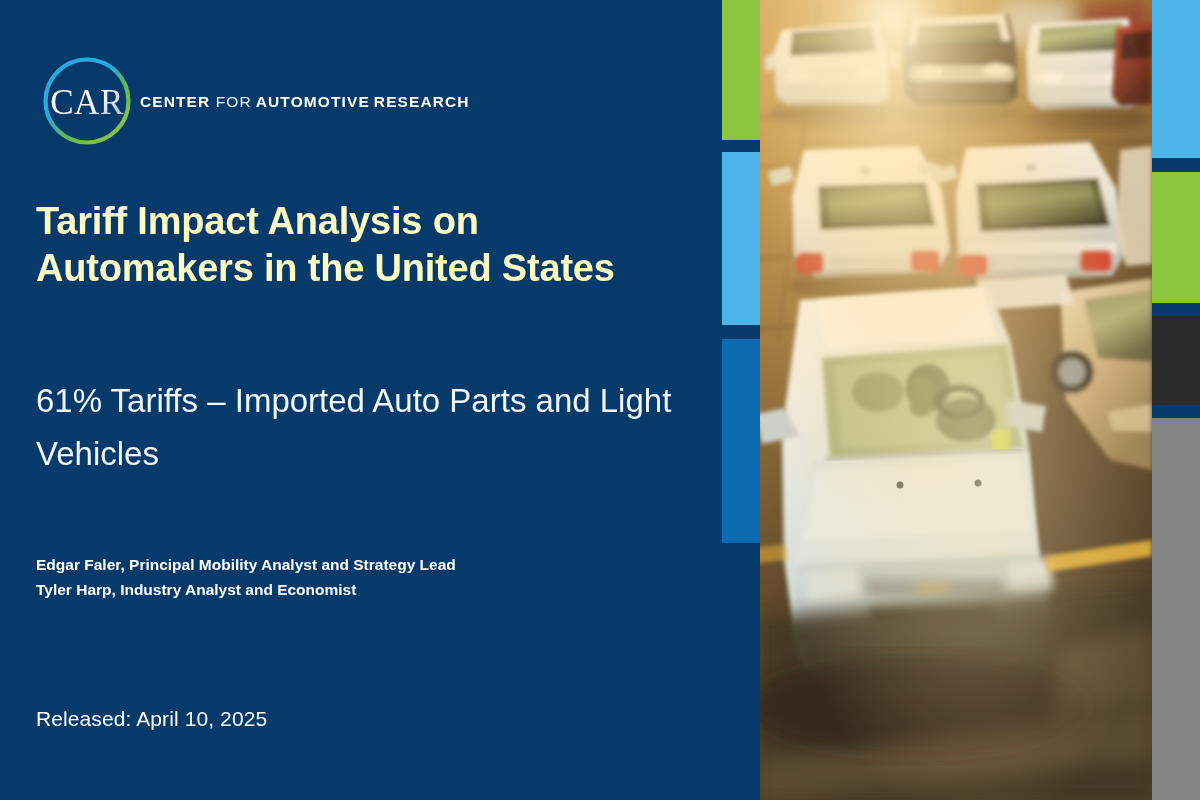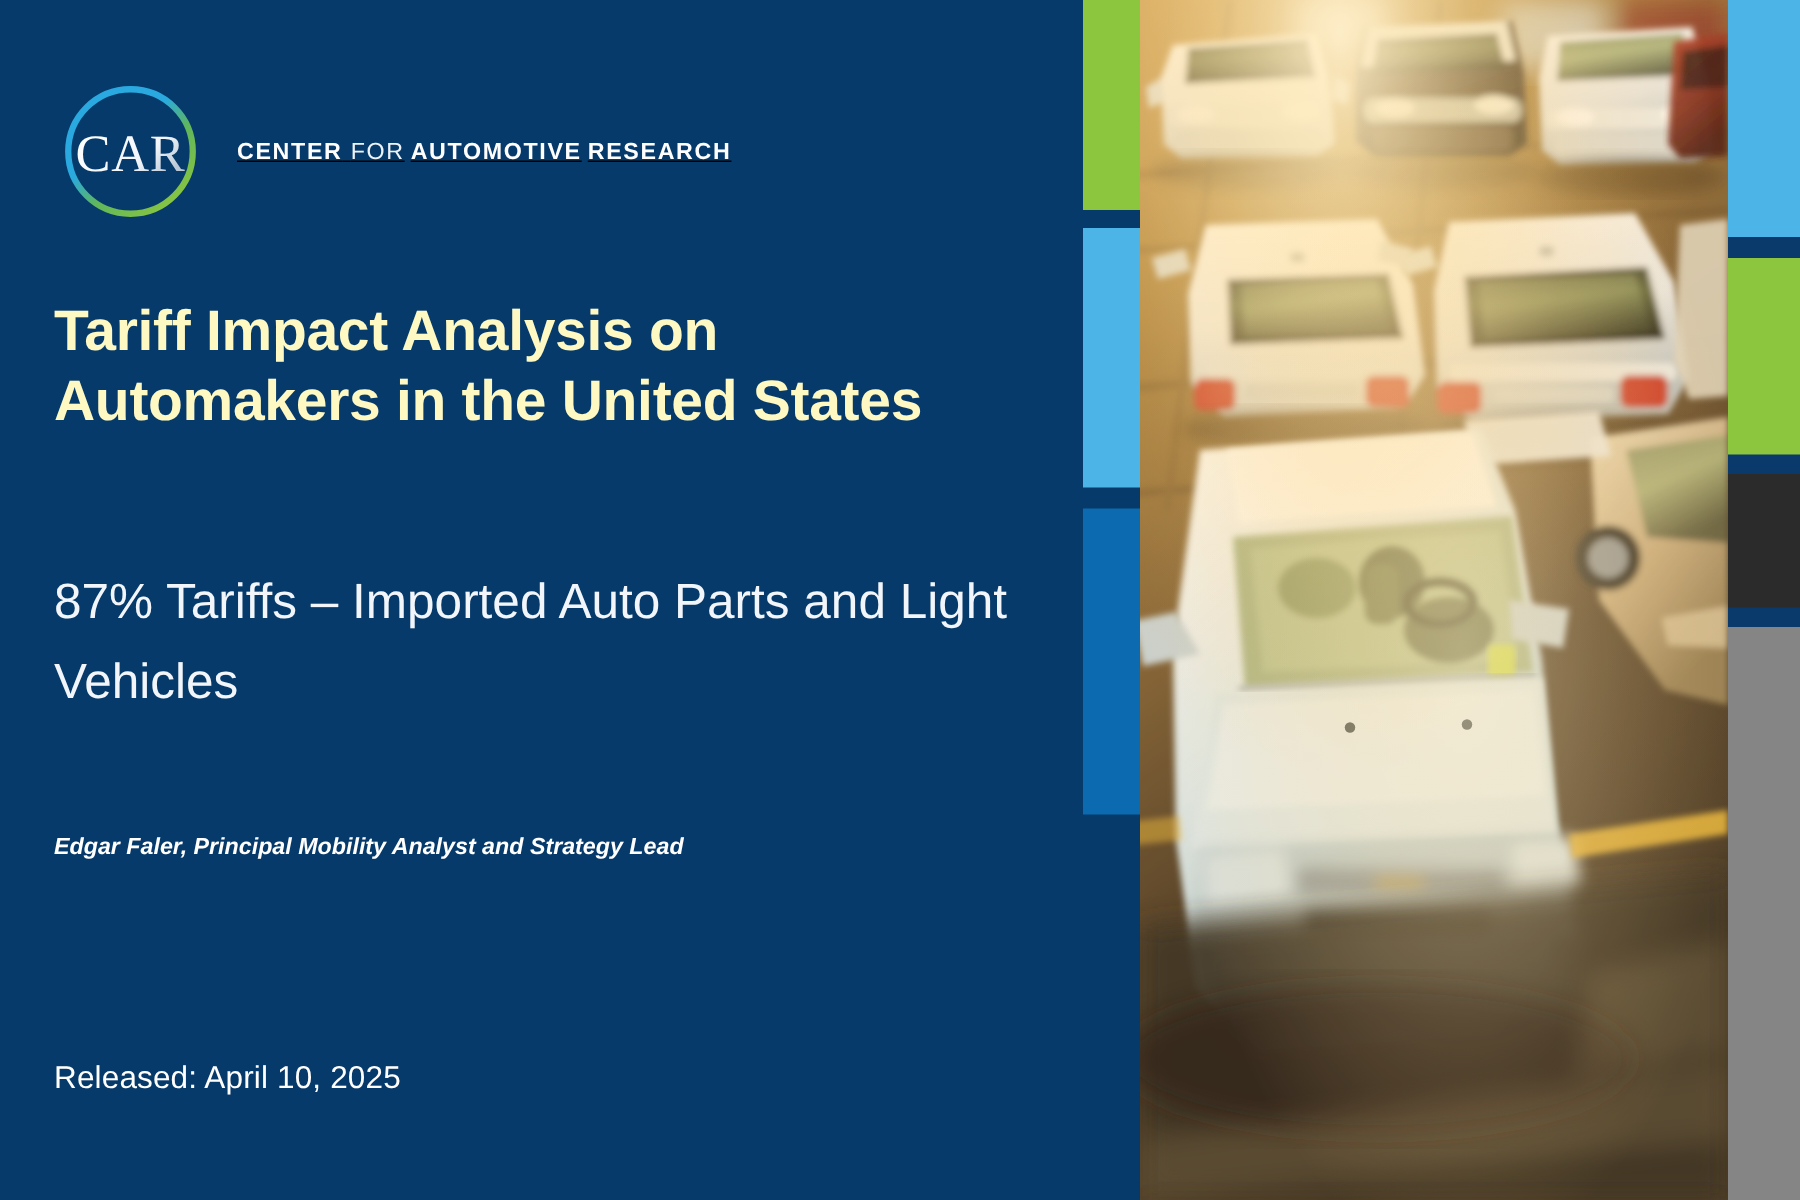--- a/index.html
+++ b/index.html
@@ -15,21 +15,21 @@
 
   
   .navy-panel {
     position:absolute; left:0; top:0; width:760px; height:800px;
     background:#063a6b;
   }
 
   
   .logo-row {
     position:absolute; left:38px; top:52px;
-    display:flex; align-items:center; gap:22px;text-decoration:underline;
+    display:flex; align-items:center; gap:4px;
   }
   .logo-mark { position:relative; width:98px; height:98px; flex:none; }
   .logo-mark svg { display:block; width:98px; height:98px; }
 
   .logo-words {
     display:flex; flex-direction:row; gap:4px;
     padding-top:2px;
   }
   .logo-words .lw-line {
     font-size:15.5px; letter-spacing:1.1px; color:#ffffff; line-height:1.22;
@@ -46,21 +46,21 @@
   .subtitle {
     position:absolute; left:36px; top:374px; width:640px;
     font-size:33px; font-weight:400; line-height:1.62; color:#f2f6fa;
     letter-spacing:0px;
   }
 
   .authors {
     position:absolute; left:36px; top:552px; width:660px;
     font-size:15.5px; font-weight:700; line-height:1.62; color:#ffffff;
   }
-  .authors .aline { white-space:normal;font-style:italic; }
+  .authors .aline { white-space:normal; }
 
   .released {
     position:absolute; left:36px; top:707px;
     font-size:21px; font-weight:400; color:#ffffff; letter-spacing:0.1px;
   }
 
   
   .strip-left { position:absolute; left:722px; top:0; width:38px; height:800px; }
   .strip-right { position:absolute; left:1152px; top:0; width:48px; height:800px; }
   .bar { position:absolute; left:0; width:100%; }
@@ -104,24 +104,25 @@
         <span>CENTER</span>
         <span class="light">FOR</span>
       </div>
       <div class="lw-line">AUTOMOTIVE</div>
       <div class="lw-line">RESEARCH</div>
     </div>
   </div>
 
   <h1 class="title">Tariff Impact Analysis on Automakers in the United States</h1>
 
-  <h2 class="subtitle">87% Tariffs – Imported Auto Parts and Light Vehicles</h2>
+  <h2 class="subtitle">61% Tariffs – Imported Auto Parts and Light Vehicles</h2>
 
   <div class="authors">
     <div class="aline">Edgar Faler, Principal Mobility Analyst and Strategy Lead</div>
+    <div class="aline">Tyler Harp, Industry Analyst and Economist</div>
   </div>
 
   <div class="released">Released: April 10, 2025</div>
 
   <div class="strip-left">
     <div class="bar" style="top: 0px; height: 140px; background: rgb(140, 198, 63);"></div>
     <div class="bar" style="top: 152px; height: 173px; background: rgb(76, 180, 231);"></div>
     <div class="bar" style="top: 339px; height: 204px; background: rgb(11, 106, 176);"></div>
     <div class="bar" style="top: 557px; height: 243px; background: rgb(6, 58, 107);"></div>
   </div>

